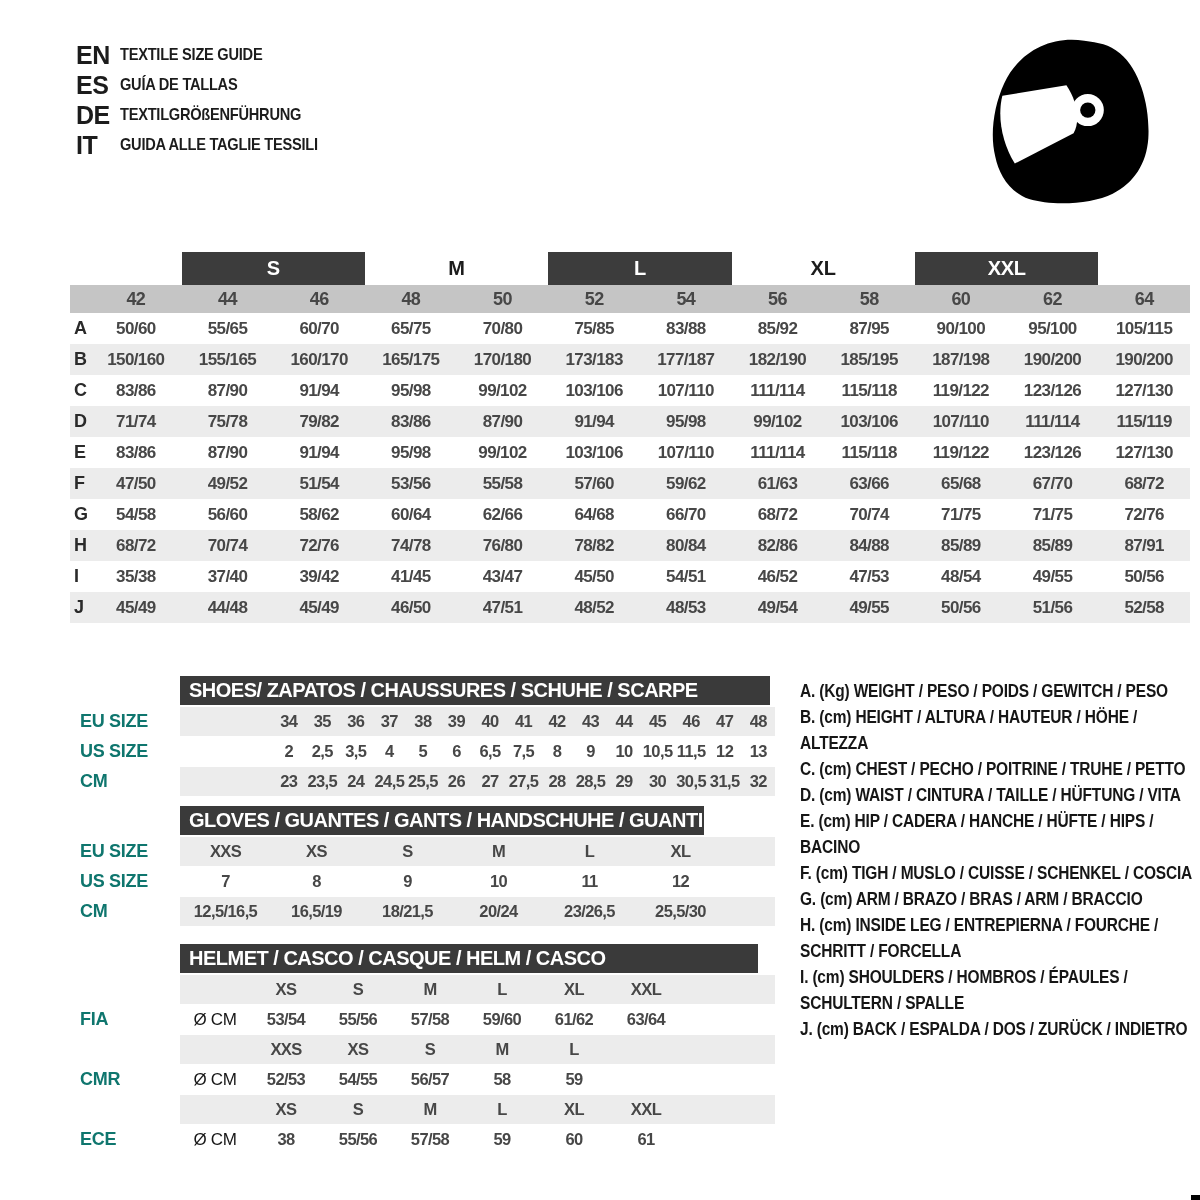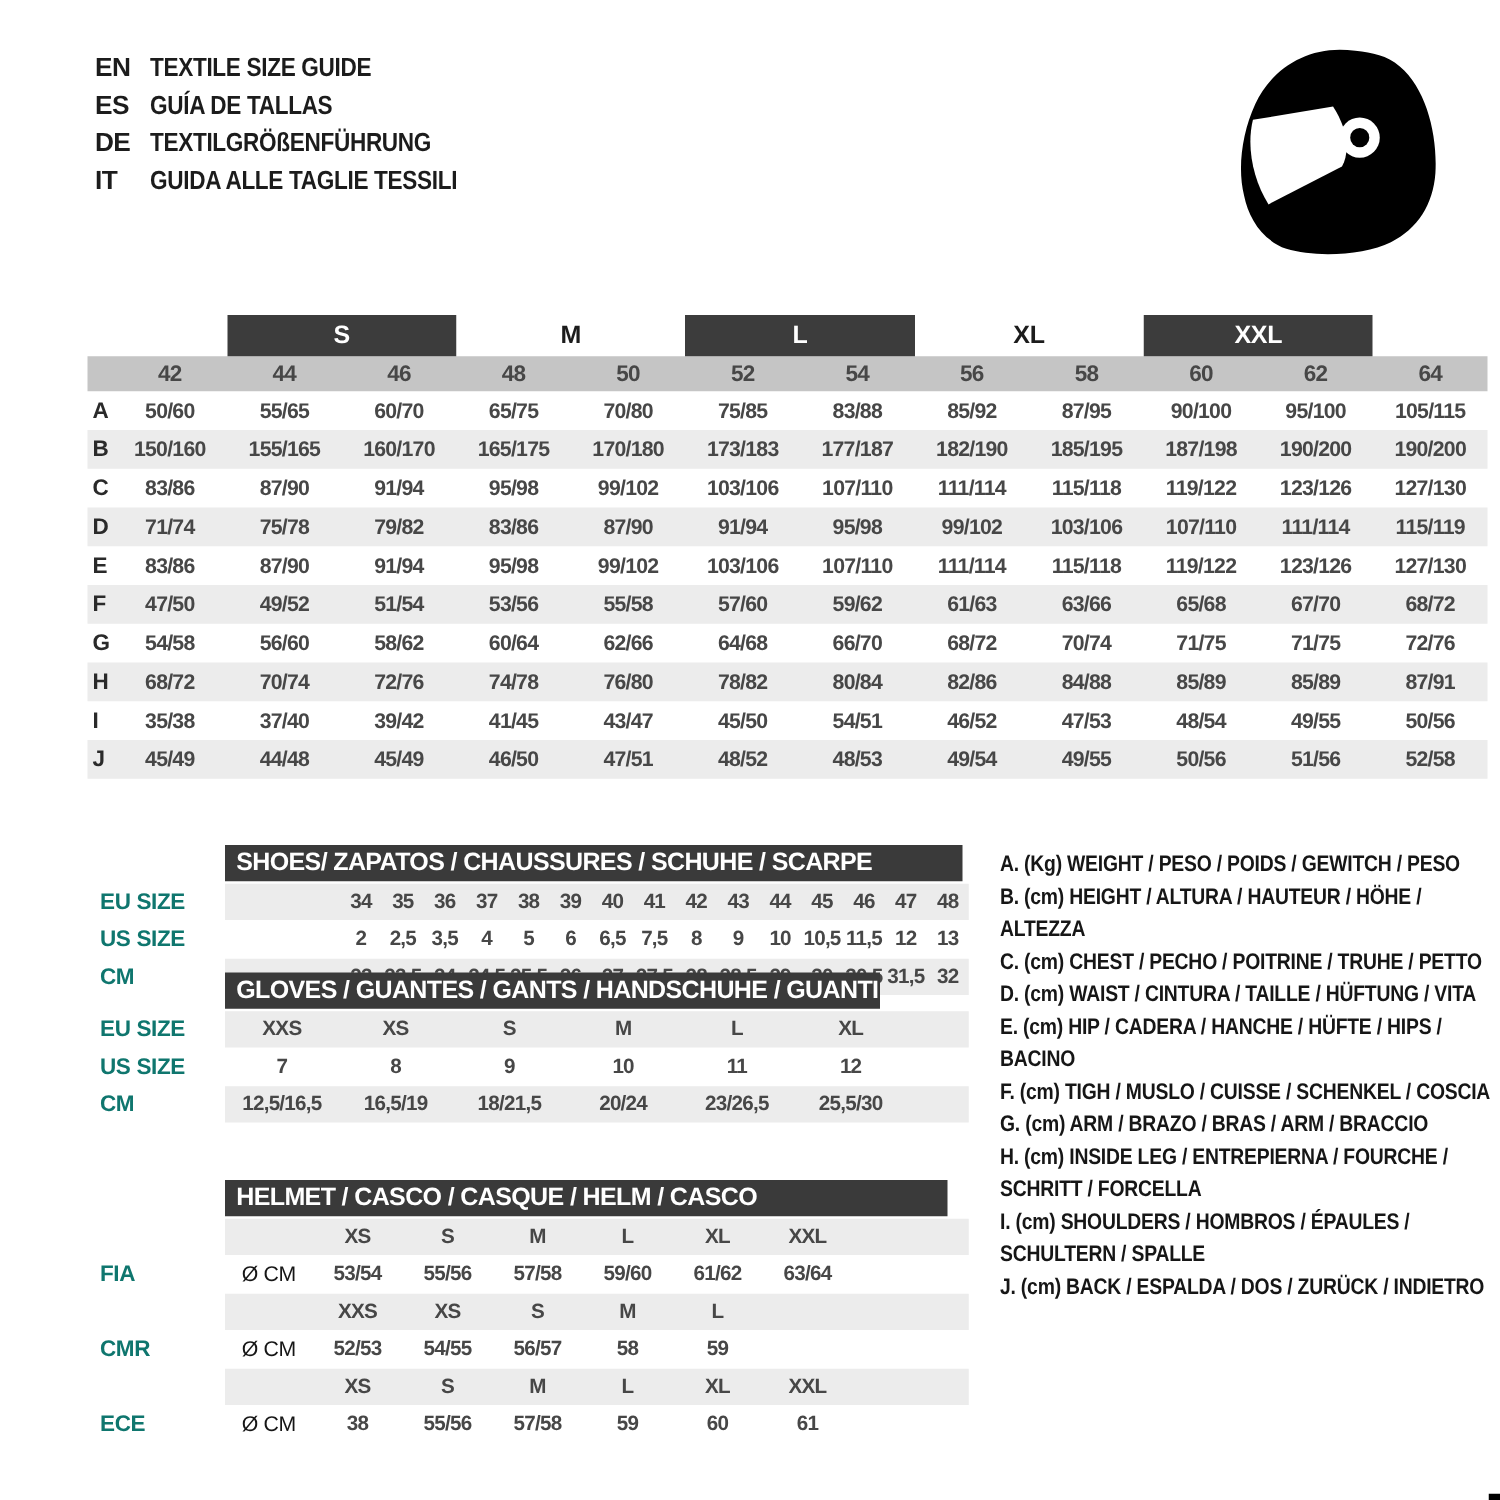--- a/index.html
+++ b/index.html
@@ -6,22 +6,22 @@
   html,body { width:1200px; height:1200px; background:#fff; overflow:hidden;
     font-family:"Liberation Sans", sans-serif; -webkit-font-smoothing:antialiased; }
   #sheet { position:relative; width:1200px; height:1200px; background:#fff; color:#1c1c1c; }
 
   
   .cond { transform:scaleX(0.86); transform-origin:0 50%; white-space:nowrap; display:inline-block; }
 
   
   #lang-block { position:absolute; left:76px; top:40px; }
   .lang-row { display:flex; height:30px; align-items:center; }
-  .lang-code { width:44px; font-size:21px; font-weight:bold; letter-spacing:-0.5px; }
-  .lang-title { font-size:21px; font-weight:bold; letter-spacing:-0.3px;text-decoration:underline; }
+  .lang-code { width:44px; font-size:25px; font-weight:bold; letter-spacing:-0.5px; }
+  .lang-title { font-size:17px; font-weight:bold; letter-spacing:-0.3px;text-decoration:underline; }
 
   
   #helmet-icon { position:absolute; left:978px; top:30px; width:184px; height:178px; }
 
   
   #apparel { position:absolute; left:70px; top:252px; width:1120px; }
   .ap-grid { display:grid; grid-template-columns:20px repeat(12, 1fr); }
   #size-groups { height:33px; }
   .size-box { background:#3c3c3c; color:#fff; font-size:20px; font-weight:bold;
     display:flex; align-items:center; justify-content:center; letter-spacing:-0.3px; }
@@ -32,21 +32,21 @@
   .ap-row { height:31px; }
   .ap-row.stripe { background:#ececec; }
   .ap-label { font-size:18px; font-weight:bold; color:#2a2a2a;
     display:flex; align-items:center; justify-content:flex-start; padding-left:4px; }
   .ap-cell { font-size:17px; font-weight:bold; color:#474747; letter-spacing:-0.6px;
     display:flex; align-items:center; justify-content:center; }
 
   
   .lt-section { position:absolute; left:75px; width:705px; }
   #shoes   { top:676px; }
-  #gloves  { top:778px; }
+  #gloves  { top:806px; }
   #helmets { top:944px; }
   .lt-bar { margin-left:105px; height:29px; background:#3a3a3a; color:#fff;
     display:flex; align-items:center; padding-left:9px; font-size:20px; font-weight:bold;
     letter-spacing:-0.5px; margin-bottom:2px; }
   #shoes .lt-bar { width:590px; }
   #gloves .lt-bar { width:524px; }
   #helmets .lt-bar { width:578px;text-align:right; }
   .lt-row { display:flex; height:29px; margin-bottom:1px; }
   .lt-rowlabel { width:105px; display:flex; align-items:center; padding-left:5px;
     font-size:18px; font-weight:bold; color:#0f766e; letter-spacing:-0.3px; }

